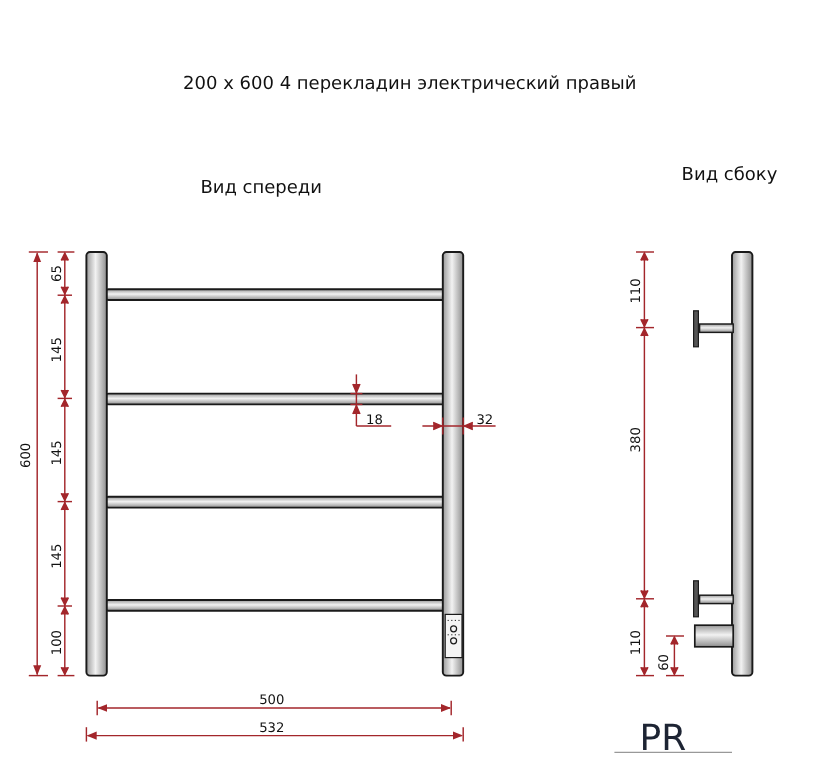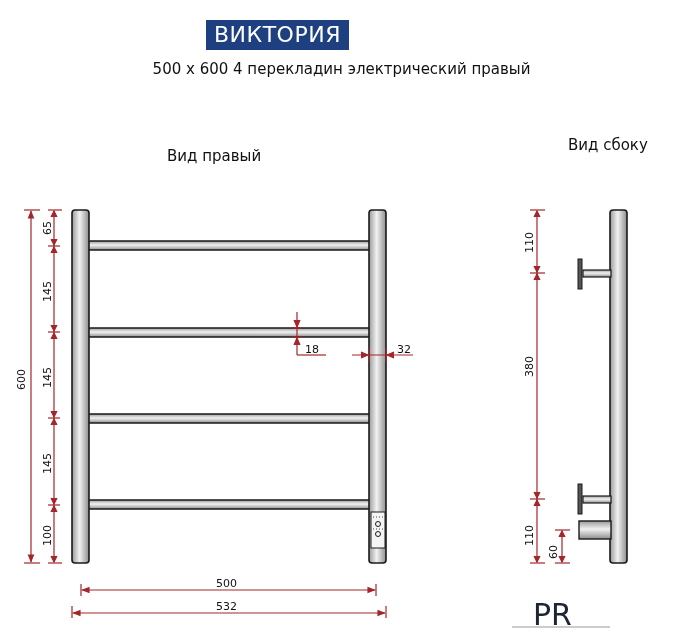--- a/index.html
+++ b/index.html
@@ -9,26 +9,25 @@
   .brand-logo{height:30px;width:146px;position:relative;}
   .brand-model{background:#1e3f80;color:#fff;font-size:22px;font-family:"DejaVu Sans",sans-serif;letter-spacing:0.5px;line-height:30px;padding:0 8px;margin-left:6px;}
   .subtitle{left:0;width:683px;top:60px;text-align:center;font-size:15px;}
   .view-title{font-size:15px;}
   svg text{font-family:"DejaVu Sans","Liberation Sans",sans-serif;}
 </style>
 </head>
 <body>
 
 <div class="abs brand">
-  <div class="brand-model">ВИКТОРИЯ</div>
 </div>
 
-<div class="abs subtitle">500 х 600 4 перекладин электрический правый</div>
+<div class="abs subtitle">200 х 600 4 перекладин электрический правый</div>
 
-<div class="abs view-title" style="left:167px;top:147px;">Вид правый</div>
+<div class="abs view-title" style="left:167px;top:147px;">Вид спереди</div>
 <div class="abs view-title" style="left:568px;top:136px;">Вид сбоку</div>
 
 <svg class="abs" style="left:0;top:0;" width="683" height="640" viewBox="0 0 683 640">
   <defs>
     <linearGradient id="postG" x1="0" x2="1" y1="0" y2="0">
       <stop offset="0" stop-color="#9a9a9a"></stop>
       <stop offset="0.45" stop-color="#f2f2f2"></stop>
       <stop offset="1" stop-color="#8e8e8e"></stop>
     </linearGradient>
     <linearGradient id="barG" x1="0" x2="0" y1="0" y2="1">

